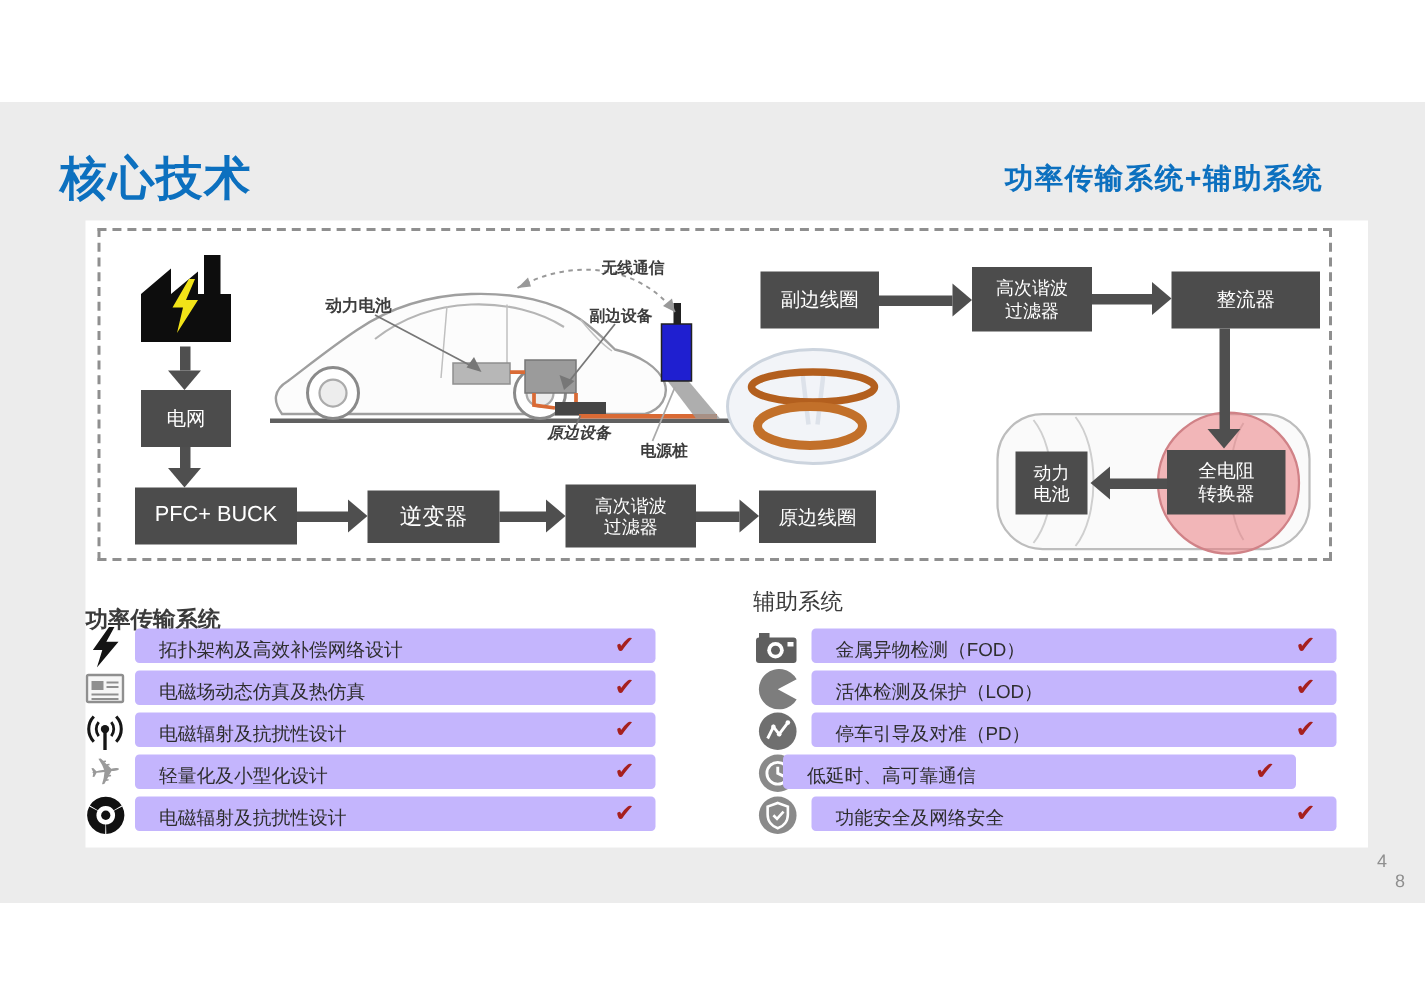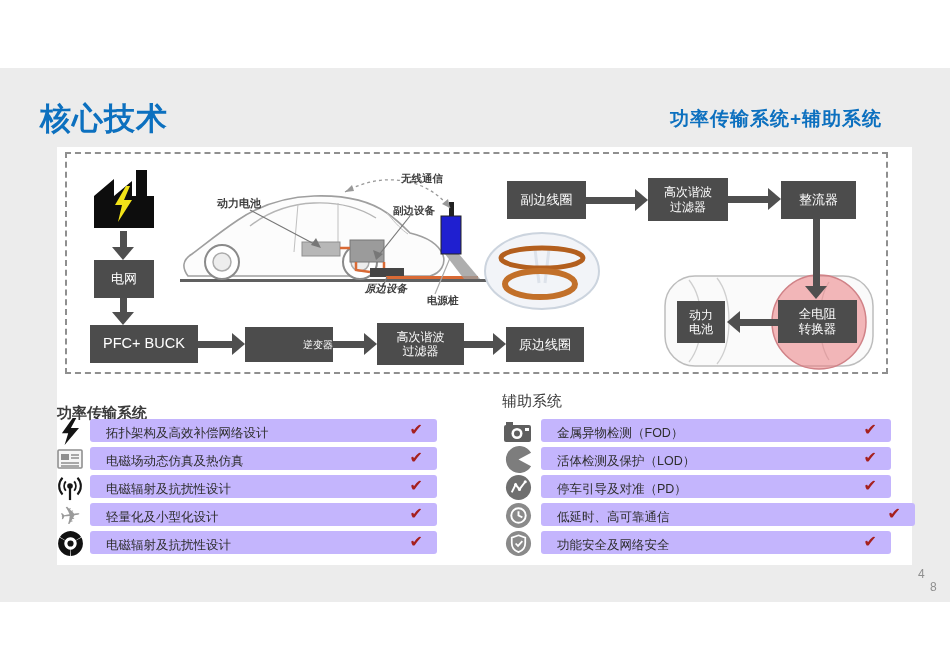--- a/index.html
+++ b/index.html
@@ -94,39 +94,39 @@
     <path d="M176 12 C164 30 164 72 176 90" fill="none" stroke="#cfcfcf" stroke-width="1.3"></path>
     <circle cx="166" cy="52" r="47" fill="rgba(235,125,130,0.55)" stroke="#d08287" stroke-width="1.5"></circle>
   </svg>
 
   <div class="fbox" style="left:94px;top:260px;width:60px;height:38px;font-size:13px;">
       <span>电网</span>
     </div>
   <div class="fbox" style="left:90px;top:325px;width:108px;height:38px;font-size:14.5px;">
       <span>PFC+ BUCK</span>
     </div>
-  <div class="fbox" style="left:245px;top:327px;width:88px;height:35px;font-size:10px;align-items:flex-end;">
+  <div class="fbox" style="left:245px;top:327px;width:88px;height:35px;font-size:15px;">
       <span>逆变器</span>
     </div>
   <div class="fbox" style="left:377px;top:323px;width:87px;height:42px;font-size:12px;">
     <span>高次谐波</span>
     <span>过滤器</span>
   </div>
   <div class="fbox" style="left:507px;top:181px;width:79px;height:38px;font-size:13px;">
       <span>副边线圈</span>
     </div>
 
   <div class="fbox" style="left:506px;top:327px;width:78px;height:35px;font-size:13px;">
       <span>原边线圈</span>
     </div>
   <div class="fbox" style="left:648px;top:178px;width:80px;height:43px;font-size:12px;">
     <span>高次谐波</span>
     <span>过滤器</span>
   </div>
-  <div class="fbox" style="left:781px;top:181px;width:75px;height:38px;font-size:13px;">
+  <div class="fbox" style="left:781px;top:181px;width:99px;height:38px;font-size:13px;">
       <span>整流器</span>
     </div>
   <div class="fbox" style="left:677px;top:301px;width:48px;height:42px;font-size:12px;">
     <span>动力</span>
     <span>电池</span>
   </div>
   <div class="fbox" style="left:778px;top:300px;width:79px;height:43px;font-size:12.5px;">
     <span>全电阻</span>
     <span>转换器</span>
   </div>
@@ -269,21 +269,21 @@
     <span class="check">✔</span>
   </div>
   <div class="ibar" style="left:541px;top:447px;width:350px;">
     <span class="itext">活体检测及保护（LOD）</span>
     <span class="check">✔</span>
   </div>
   <div class="ibar" style="left:541px;top:475px;width:350px;">
     <span class="itext">停车引导及对准（PD）</span>
     <span class="check">✔</span>
   </div>
-  <div class="ibar" style="left:541px;top:503px;width:374px;">
+  <div class="ibar" style="left:522px;top:503px;width:342px;">
     <span class="itext">低延时、高可靠通信</span>
     <span class="check">✔</span>
   </div>
   <div class="ibar" style="left:541px;top:531px;width:350px;">
     <span class="itext">功能安全及网络安全</span>
     <span class="check">✔</span>
   </div>
 
   <div class="pagenum" style="left:918px;top:567px;">4</div>
   <div class="pagenum" style="left:930px;top:580px;">8</div>

